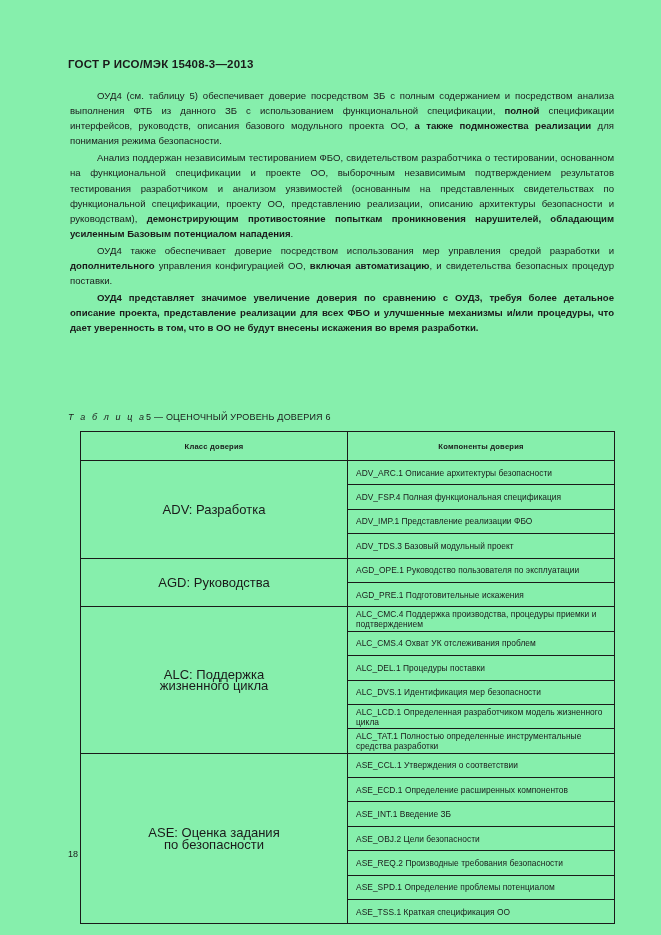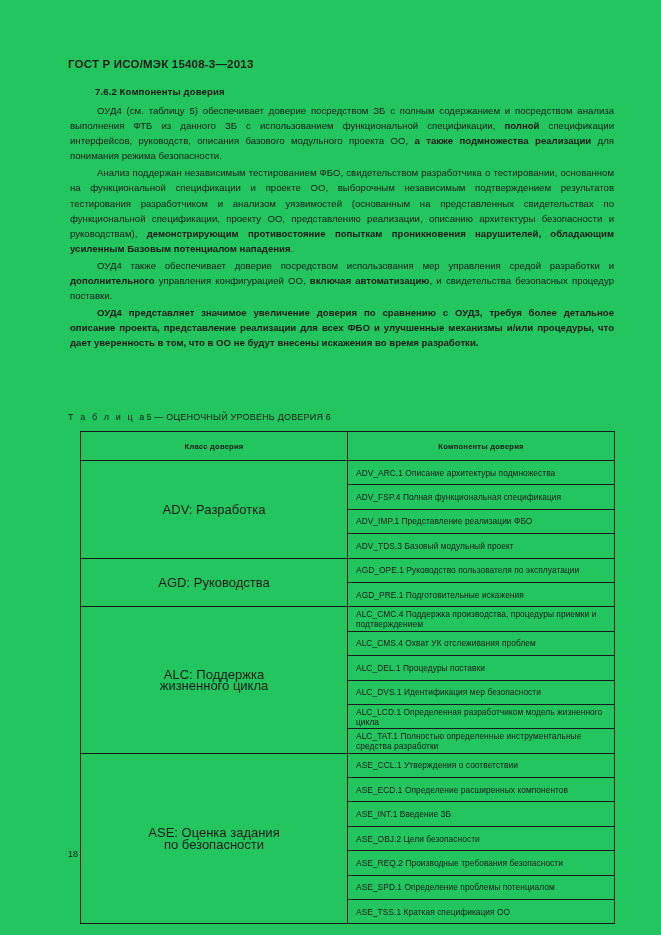--- a/index.html
+++ b/index.html
@@ -14,21 +14,21 @@
     color: #1a1a1a;
     overflow: hidden;
     position: relative;
   }
   .page {
     position: absolute;
     left: 0;
     top: 0;
     width: 661px;
     height: 935px;
-    background: #22c55e;
+    background: #86efac;
   }
   .std-header {
     position: absolute;
     left: 68px;
     top: 58px;
     font-size: 11.5px;
     font-weight: bold;
     letter-spacing: 0.2px;
     white-space: nowrap;
   }
@@ -63,20 +63,21 @@
   .table-caption {
     position: absolute;
     left: 68px;
     top: 412px;
     font-size: 9px;
     letter-spacing: 0.2px;
     white-space: nowrap;
   }
   .table-caption .spaced {
     letter-spacing: 2.1px;
+    font-style: italic;
   }
   table.eal-table {
     position: absolute;
     left: 80px;
     top: 431px;
     width: 535px;
     border-collapse: collapse;
     table-layout: fixed;
   }
   table.eal-table th,
@@ -117,21 +118,20 @@
   }
 </style>
 </head>
 <body>
 
 <div class="page">
 
   <div class="std-header">ГОСТ Р ИСО/МЭК 15408-3—2013</div>
 
   <div class="content">
-    <h3 class="section-heading">7.6.2 Компоненты доверия</h3>
     <div id="paragraph-container">
         <p class="body-par"><span>ОУД4 (см. таблицу 5) обеспечивает доверие посредством ЗБ с полным содержанием и посредством анализа выполнения ФТБ из данного ЗБ с использованием функциональной спецификации, </span><b>полной</b><span> спецификации интерфейсов, руководств, описания базового модульного проекта ОО, </span><b>а также подмножества реализации</b><span> для понимания режима безопасности.</span></p>
         <p class="body-par"><span>Анализ поддержан независимым тестированием ФБО, свидетельством разработчика о тестировании, основанном на функциональной спецификации и проекте ОО, выборочным независимым подтверждением результатов тестирования разработчиком и анализом уязвимостей (основанным на представленных свидетельствах по функциональной спецификации, проекту ОО, представлению реализации, описанию архитектуры безопасности и руководствам), </span><b>демонстрирующим противостояние попыткам проникновения нарушителей, обладающим усиленным Базовым потенциалом нападения</b><span>.</span></p>
         <p class="body-par"><span>ОУД4 также обеспечивает доверие посредством использования мер управления средой разработки и </span><b>дополнительного</b><span> управления конфигурацией ОО, </span><b>включая автоматизацию</b><span>, и свидетельства безопасных процедур поставки.</span></p>
         <p class="body-par bold-par"><span>ОУД4 представляет значимое увеличение доверия по сравнению с ОУД3, требуя более детальное описание проекта, представление реализации для всех ФБО и улучшенные механизмы и/или процедуры, что дает уверенность в том, что в ОО не будут внесены искажения во время разработки.</span></p>
       </div>
   </div>
 
   <div class="table-caption">
     <span class="spaced">Т а б л и ц а</span><span>5 — ОЦЕНОЧНЫЙ УРОВЕНЬ ДОВЕРИЯ 6</span>
@@ -140,21 +140,21 @@
   <table class="eal-table">
     <thead>
       <tr>
         <th class="col-head">Класс доверия</th>
         <th class="col-head">Компоненты доверия</th>
       </tr>
     </thead>
     <tbody id="table-body">
         <tr>
           <td class="class-cell" rowspan="4">ADV: Разработка</td>
-          <td class="comp-cell">ADV_ARC.1 Описание архитектуры подмножества</td>
+          <td class="comp-cell">ADV_ARC.1 Описание архитектуры безопасности</td>
         </tr>
         <tr>
           <td class="comp-cell">ADV_FSP.4 Полная функциональная спецификация</td>
         </tr>
         <tr>
           <td class="comp-cell">ADV_IMP.1 Представление реализации ФБО</td>
         </tr>
         <tr>
           <td class="comp-cell">ADV_TDS.3 Базовый модульный проект</td>
         </tr>

